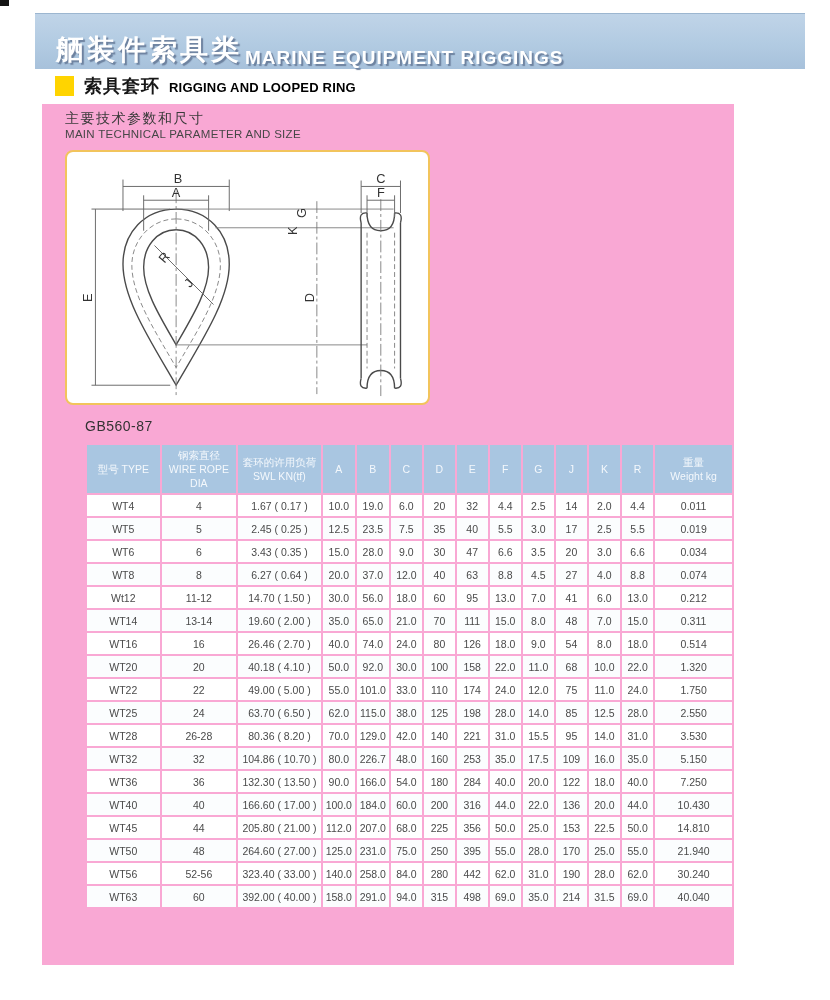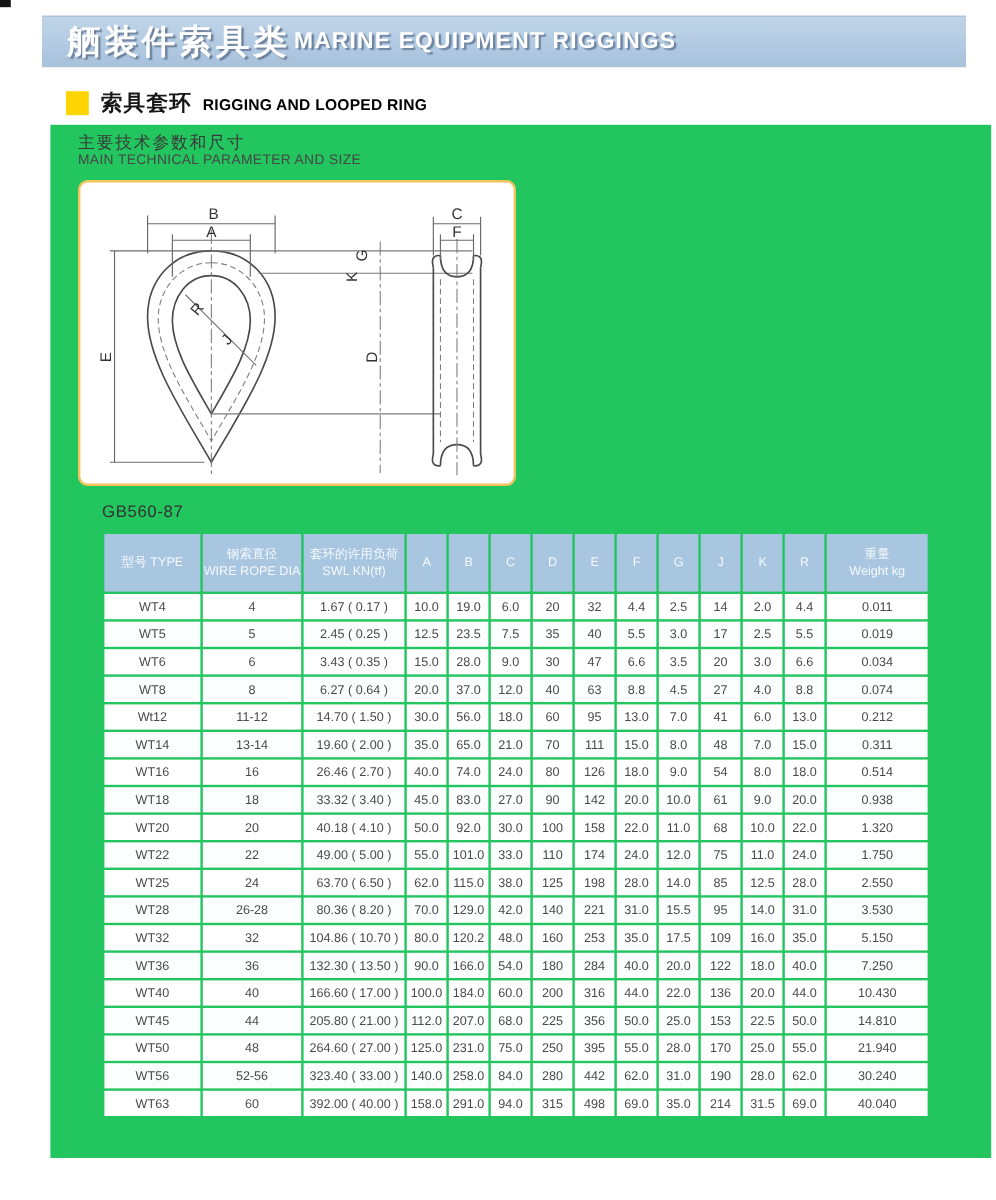--- a/index.html
+++ b/index.html
@@ -5,42 +5,42 @@
   html,body{margin:0;padding:0;}
   body{
     width:830px;height:1000px;position:relative;background:#ffffff;
     font-family:"Liberation Sans","DejaVu Sans",sans-serif;
     -webkit-font-smoothing:antialiased;
   }
   .corner-mark{position:absolute;left:0;top:0;width:9px;height:6px;background:#151515;}
 
   
   .banner{
-    position:absolute;left:35px;top:13px;width:770px;height:43px;
+    position:absolute;left:35px;top:13px;width:770px;height:56px;
     background:linear-gradient(180deg,#c0d4e8 0%,#b2cbe2 55%,#a7c1db 100%);
     border-top:1px solid #9cb6d0;
-    display:flex;align-items:center;padding-left:21px;box-sizing:border-box;
+    display:flex;align-items:flex-end;padding-left:21px;box-sizing:border-box;
   }
   .banner-zh{
     font-size:28px;font-weight:bold;color:#ffffff;letter-spacing:3px;
     text-shadow:2px 2px 1px rgba(105,125,155,.95);
   }
   .banner-en{
     font-size:19px;font-weight:bold;color:#ffffff;margin-left:3px;letter-spacing:1px;
     text-shadow:2px 2px 1px rgba(105,125,155,.95);
   }
 
   
   .section{position:absolute;left:35px;top:74px;display:flex;align-items:center;padding-left:20px;}
   .bullet{width:19px;height:20px;background:#ffd400;margin-right:10px;}
   .sec-zh{font-size:18px;font-weight:bold;color:#161616;letter-spacing:1px;}
   .sec-en{font-size:13px;font-weight:bold;color:#000000;margin-left:9px;padding-top:3px;letter-spacing:.2px;}
 
   
-  .panel{position:absolute;left:42px;top:104px;width:784px;height:861px;background:#22c55e;}
+  .panel{position:absolute;left:42px;top:104px;width:692px;height:861px;background:#f9a8d4;}
   .subtitle-zh{position:absolute;left:23px;top:6px;font-size:14px;color:#3a3a3a;letter-spacing:1.5px;}
   .subtitle-en{position:absolute;left:23px;top:24px;font-size:11.5px;color:#474747;letter-spacing:.3px;}
 
   
   .drawbox{
     position:absolute;left:23px;top:46px;width:361px;height:251px;
     background:#ffffff;border:2px solid #f2c45c;border-radius:8px;
   }
   .drawbox svg{display:block;}
   .dim{stroke:#6b6b6b;stroke-width:1;fill:none;}
@@ -317,36 +317,20 @@
           <td>80</td>
           <td>126</td>
           <td>18.0</td>
           <td>9.0</td>
           <td>54</td>
           <td>8.0</td>
           <td>18.0</td>
           <td>0.514</td>
         </tr>
         <tr>
-          <td>WT18</td>
-          <td>18</td>
-          <td>33.32 ( 3.40 )</td>
-          <td>45.0</td>
-          <td>83.0</td>
-          <td>27.0</td>
-          <td>90</td>
-          <td>142</td>
-          <td>20.0</td>
-          <td>10.0</td>
-          <td>61</td>
-          <td>9.0</td>
-          <td>20.0</td>
-          <td>0.938</td>
-        </tr>
-        <tr>
           <td>WT20</td>
           <td>20</td>
           <td>40.18 ( 4.10 )</td>
           <td>50.0</td>
           <td>92.0</td>
           <td>30.0</td>
           <td>100</td>
           <td>158</td>
           <td>22.0</td>
           <td>11.0</td>
@@ -401,21 +385,21 @@
           <td>95</td>
           <td>14.0</td>
           <td>31.0</td>
           <td>3.530</td>
         </tr>
         <tr>
           <td>WT32</td>
           <td>32</td>
           <td>104.86 ( 10.70 )</td>
           <td>80.0</td>
-          <td>120.2</td>
+          <td>226.7</td>
           <td>48.0</td>
           <td>160</td>
           <td>253</td>
           <td>35.0</td>
           <td>17.5</td>
           <td>109</td>
           <td>16.0</td>
           <td>35.0</td>
           <td>5.150</td>
         </tr>

